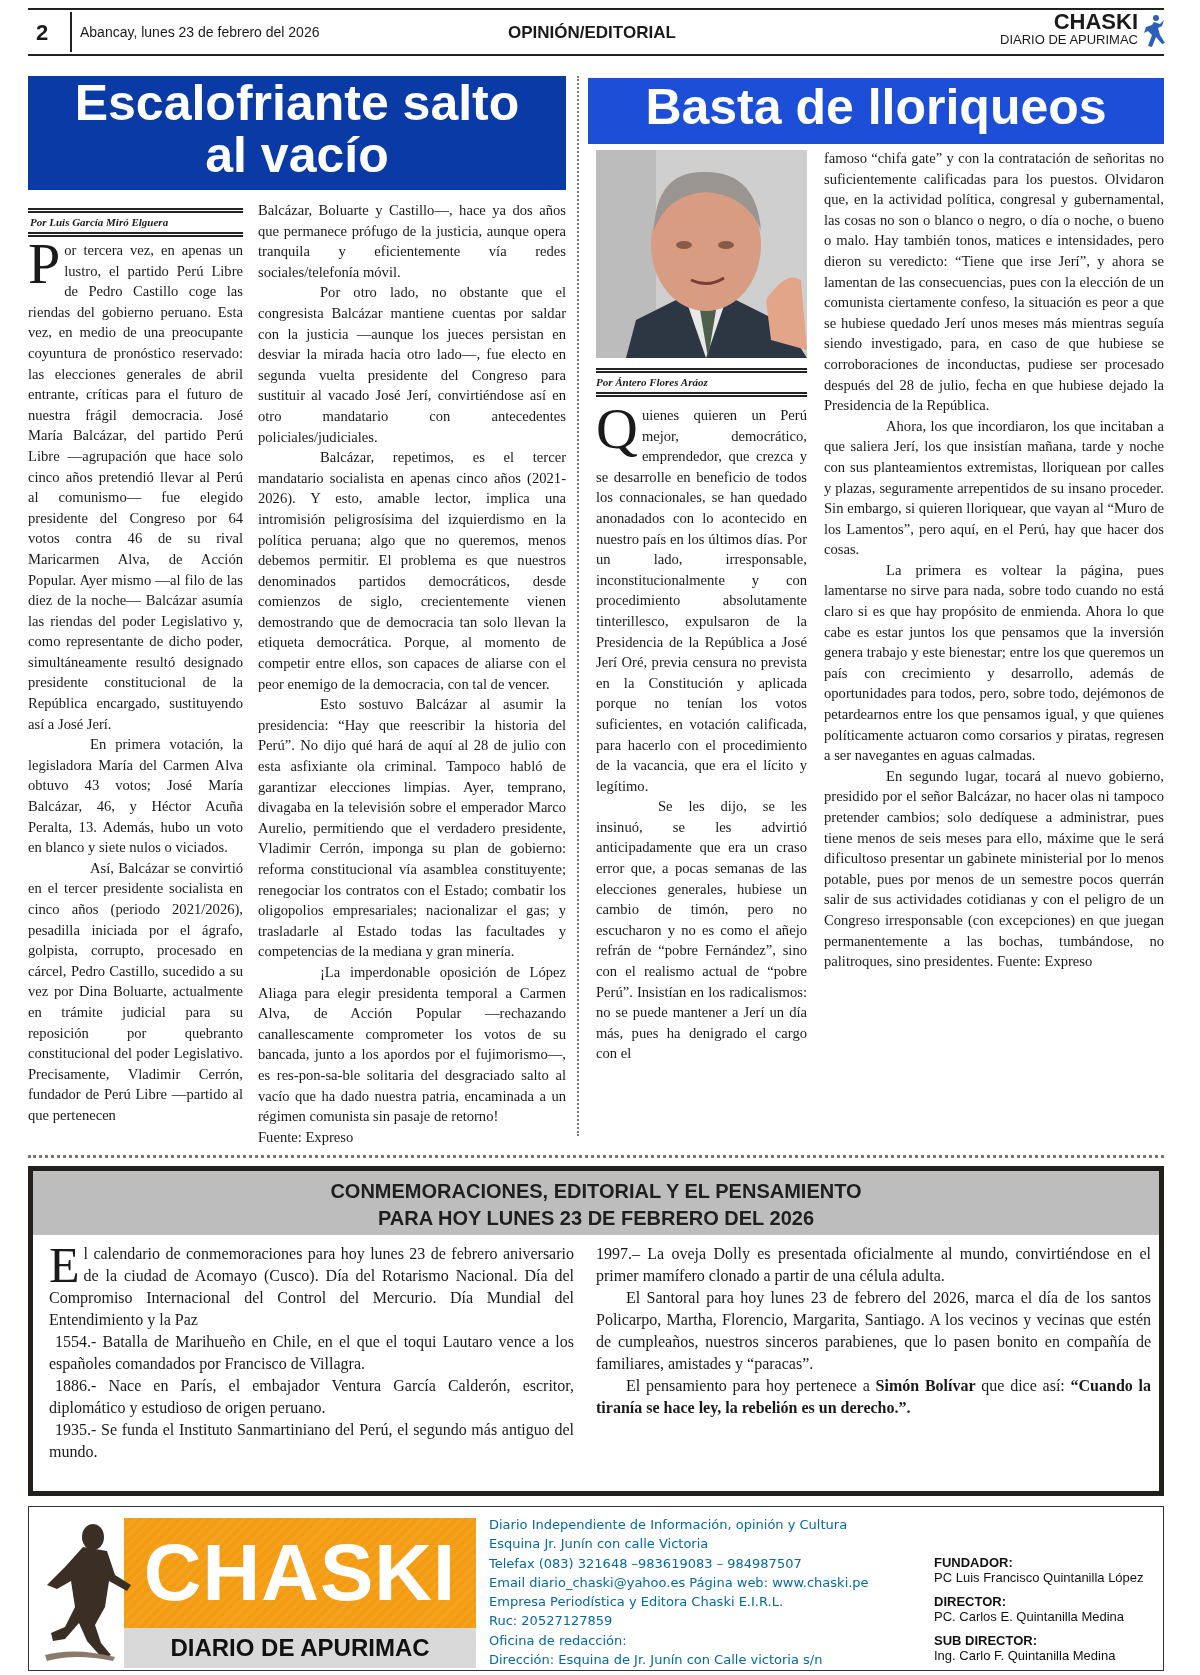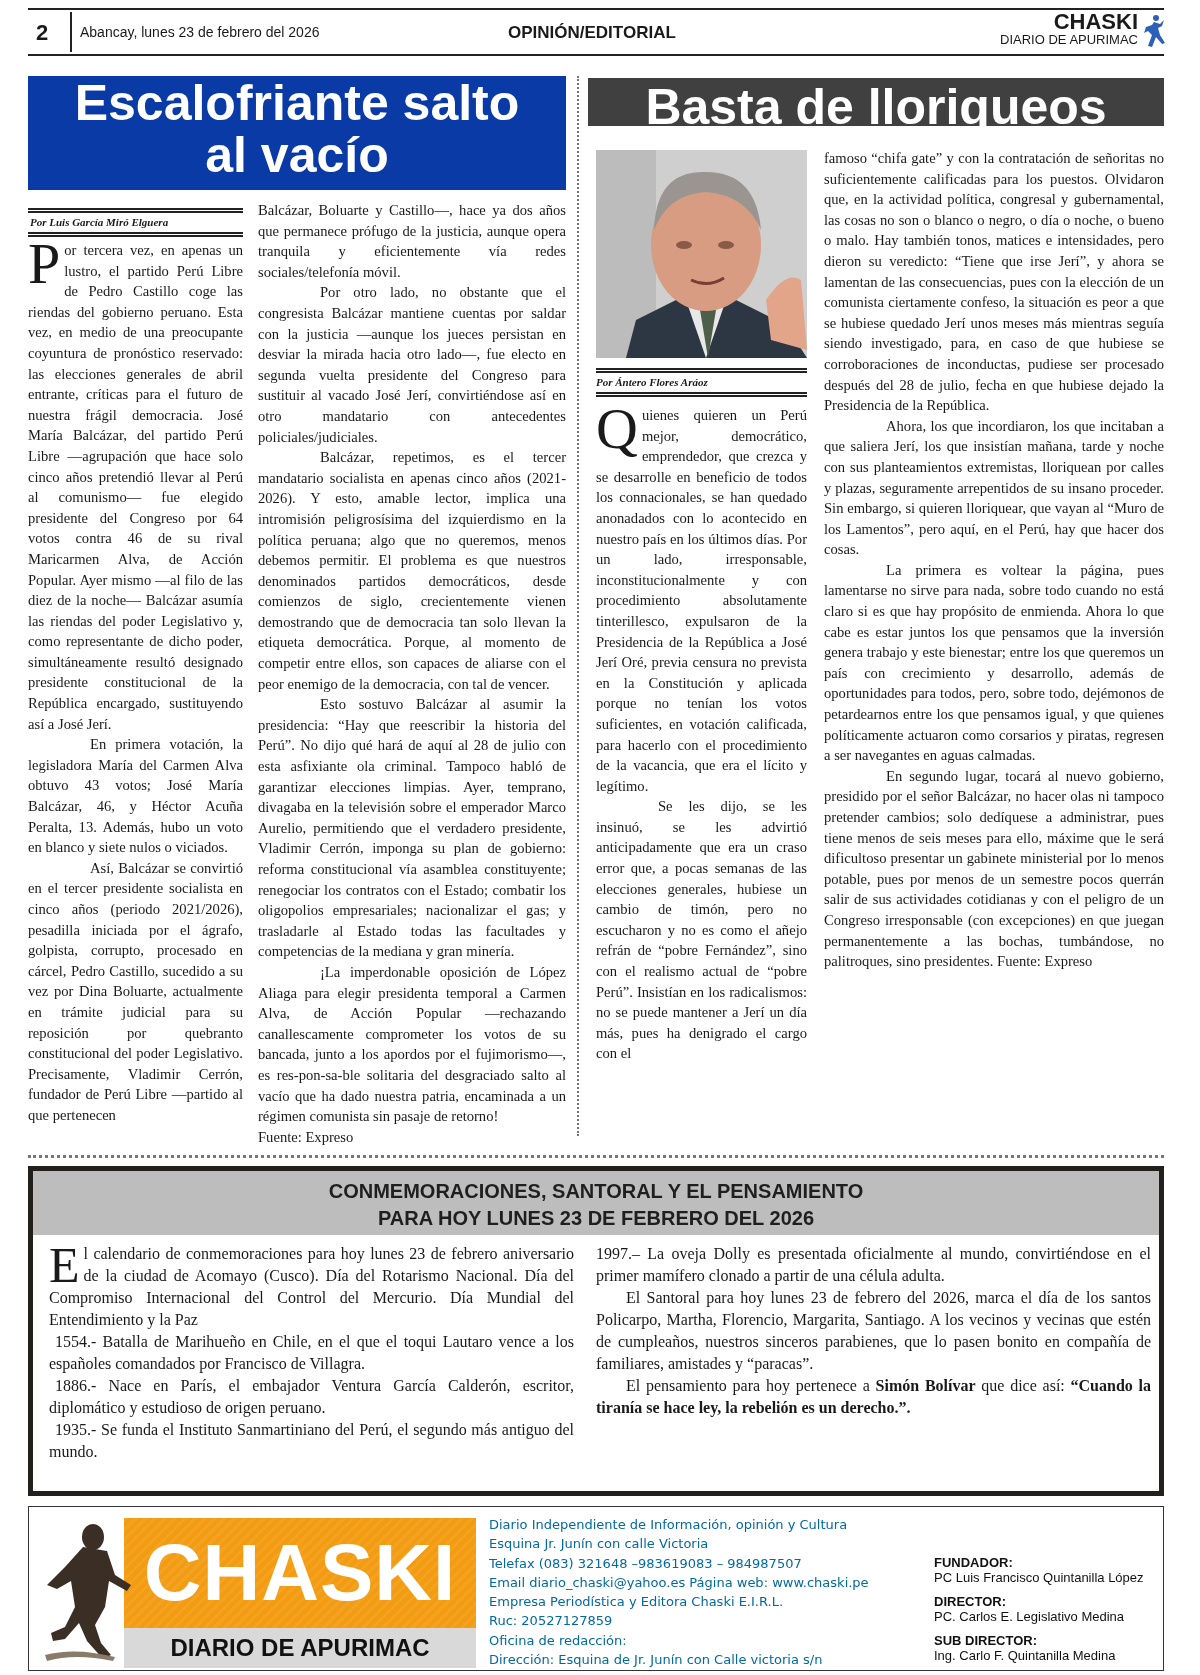--- a/index.html
+++ b/index.html
@@ -13,21 +13,21 @@
   .hdr-date { left: 80px; top: 24px; font: 14px "Liberation Sans", sans-serif; }
   .hdr-section { left: 508px; top: 23px; font: bold 17px "Liberation Sans", sans-serif; }
   .hdr-brand { right: 62px; top: 11px; text-align: right; font-family: "Liberation Sans", sans-serif; }
   .hdr-brand .b1 { font: bold 22px "Liberation Sans", sans-serif; line-height: 22px; }
   .hdr-brand .b2 { font: 13px "Liberation Sans", sans-serif; line-height: 14px; }
   .hdr-runner { right: 34px; top: 13px; width: 24px; height: 38px; }
 
   
   .title-box { position: absolute; color: #fff; font-family: "Liberation Sans", sans-serif; font-weight: bold; text-align: center; line-height: 1.03; }
   .title-left { left: 28px; top: 76px; width: 538px; height: 114px; background: #0a3aa6; font-size: 50px; padding-top: 2px; }
-  .title-right { left: 588px; top: 78px; width: 576px; height: 48px; background: #404040; font-size: 50px; padding-top: 4px; }
+  .title-right { left: 588px; top: 78px; width: 576px; height: 66px; background: #1d4ed8; font-size: 50px; padding-top: 4px; }
 
   .vdots { position: absolute; left: 577px; top: 76px; width: 0; height: 1060px; border-left: 2px dotted #777; }
 
   
   .byline-rule { position: absolute; height: 5px; border-top: 2px solid #222; border-bottom: 2px solid #222; }
   .byline { position: absolute; font: italic bold 11px "Liberation Serif", serif; }
 
   
   .col { position: absolute; font-size: 14.6px; line-height: 20.6px; text-align: justify; hyphens: auto; }
   .col p { text-indent: 0; }
@@ -131,21 +131,21 @@
   <p>famoso “chifa gate” y con la contratación de señoritas no suficientemente calificadas para los puestos. Olvidaron que, en la actividad política, congresal y gubernamental, las cosas no son o blanco o negro, o día o noche, o bueno o malo. Hay también tonos, matices e intensidades, pero dieron su veredicto: “Tiene que irse Jerí”, y ahora se lamentan de las consecuencias, pues con la elección de un comunista ciertamente confeso, la situación es peor a que se hubiese quedado Jerí unos meses más mientras seguía siendo investigado, para, en caso de que hubiese se corroboraciones de inconductas, pudiese ser procesado después del 28 de julio, fecha en que hubiese dejado la Presidencia de la República.</p>
   <p class="ind">Ahora, los que incordiaron, los que incitaban a que saliera Jerí, los que insistían mañana, tarde y noche con sus planteamientos extremistas, lloriquean por calles y plazas, seguramente arrepentidos de su insano proceder. Sin embargo, si quieren lloriquear, que vayan al “Muro de los Lamentos”, pero aquí, en el Perú, hay que hacer dos cosas.</p>
   <p class="ind">La primera es voltear la página, pues lamentarse no sirve para nada, sobre todo cuando no está claro si es que hay propósito de enmienda. Ahora lo que cabe es estar juntos los que pensamos que la inversión genera trabajo y este bienestar; entre los que queremos un país con crecimiento y desarrollo, además de oportunidades para todos, pero, sobre todo, dejémonos de petardearnos entre los que pensamos igual, y que quienes políticamente actuaron como corsarios y piratas, regresen a ser navegantes en aguas calmadas.</p>
   <p class="ind">En segundo lugar, tocará al nuevo gobierno, presidido por el señor Balcázar, no hacer olas ni tampoco pretender cambios; solo dedíquese a administrar, pues tiene menos de seis meses para ello, máxime que le será dificultoso presentar un gabinete ministerial por lo menos potable, pues por menos de un semestre pocos querrán salir de sus actividades cotidianas y con el peligro de un Congreso irresponsable (con excepciones) en que juegan permanentemente a las bochas, tumbándose, no palitroques, sino presidentes. Fuente: Expreso</p>
 </div>
 
 <div class="hdots"></div>
 
 <div class="box">
   <div class="box-head">
-    <div>CONMEMORACIONES, SANTORAL Y EL PENSAMIENTO</div>
+    <div>CONMEMORACIONES, EDITORIAL Y EL PENSAMIENTO</div>
     <div>PARA  HOY LUNES 23 DE FEBRERO DEL 2026</div>
   </div>
   <div class="box-col" style="left:16px; width:525px;">
     <p><span class="box-drop">E</span><span>l calendario de conmemoraciones para hoy lunes 23 de febrero aniversario de la ciudad de Acomayo (Cusco). Día del Rotarismo Nacional. Día del Compromiso Internacional del Control del Mercurio. Día Mundial del Entendimiento y la Paz</span></p>
     <p class="ind2">1554.- Batalla de Marihueño en Chile, en el que el toqui Lautaro vence a los españoles comandados por Francisco de Villagra.</p>
     <p class="ind2">1886.- Nace en París, el embajador Ventura García Calderón, escritor, diplomático y estudioso de origen peruano.</p>
     <p class="ind2">1935.- Se funda el Instituto Sanmartiniano del Perú, el segundo más antiguo del mundo.</p>
   </div>
   <div class="box-col" style="left:563px; width:555px;">
     <p>1997.– La oveja Dolly es presentada oficialmente al mundo, convirtiéndose en el primer mamífero clonado a partir de una célula adulta.</p>
@@ -171,19 +171,19 @@
     <div>Email diario_chaski@yahoo.es  Página web: www.chaski.pe</div>
     <div>Empresa Periodística y Editora Chaski E.I.R.L.</div>
     <div>Ruc: 20527127859</div>
     <div>Oficina de redacción:</div>
     <div>Dirección: Esquina de Jr. Junín con Calle victoria  s/n</div>
   </div>
   <div class="foot-staff">
     <div class="role">FUNDADOR:</div>
     <div class="name">PC Luis Francisco Quintanilla López</div>
     <div class="role">DIRECTOR:</div>
-    <div class="name">PC. Carlos E. Legislativo Medina</div>
+    <div class="name">PC. Carlos E. Quintanilla Medina</div>
     <div class="role">SUB DIRECTOR:</div>
     <div class="name">Ing. Carlo F. Quintanilla Medina</div>
     <div class="role">GERENTE:</div>
     <div class="name">Noel León Echegaray</div>
   </div>
 </div>
 
 </body></html>

